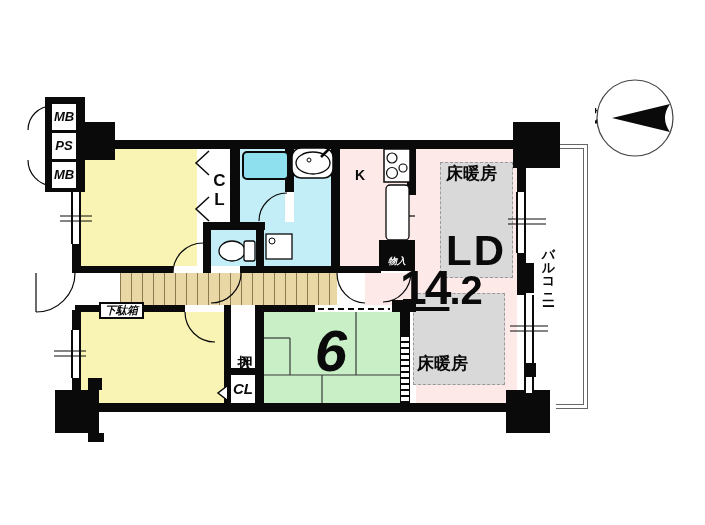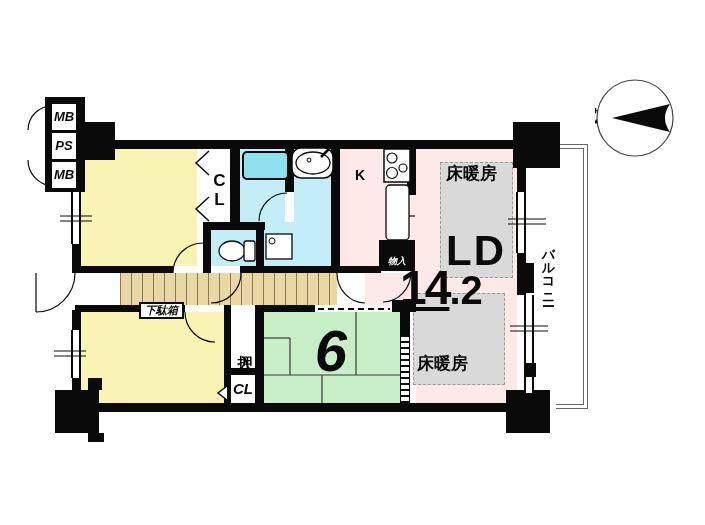--- a/index.html
+++ b/index.html
@@ -92,21 +92,21 @@
   <div class="win" style="left:524px;top:295px;width:10px;height:68px;"></div>
   <div class="win" style="left:524px;top:377px;width:10px;height:16px;"></div>
 
   <div class="abs white" style="left:315px;top:305px;width:77px;height:7px;"></div>
   <div class="hatch" style="left:400px;top:335px;width:10px;height:68px;"></div>
 
   <div class="abs white ctr bold" style="left:52px;top:104px;width:24px;height:26px;font-size:13px;line-height:26px;"><span>MB</span></div>
   <div class="abs white ctr bold" style="left:52px;top:133px;width:24px;height:26px;font-size:13px;line-height:26px;"><span>PS</span></div>
   <div class="abs white ctr bold" style="left:52px;top:162px;width:24px;height:26px;font-size:13px;line-height:26px;"><span>MB</span></div>
 
-  <div class="abs white ctr bold" style="left:99px;top:302px;width:45px;height:17px;border:2px solid var(--wall);box-sizing:border-box;font-size:11px;line-height:13px;margin-left:40px;"><span>下駄箱</span></div>
+  <div class="abs white ctr bold" style="left:99px;top:302px;width:45px;height:17px;border:2px solid var(--wall);box-sizing:border-box;font-size:11px;line-height:13px;"><span>下駄箱</span></div>
   <div class="abs ctr bold" style="left:379px;top:240px;width:36px;height:31px;background:var(--wall);color:#fff;font-size:9px;line-height:42px;"><span>物入</span></div>
 
   <div class="lbl ctr" style="left:295px;top:322px;width:70px;"><span class="n-big" style="font-size:58px;">6</span><span class="n-small"></span></div>
   <div class="lbl bold" style="left:355px;top:168px;font-size:14px;"><span>K</span></div>
   <div class="lbl bold" style="left:426px;top:230px;font-size:42px;letter-spacing:2px;margin-left:20px;"><span>LD</span></div>
   <div class="lbl" style="left:400px;top:264px;"><span class="n-big" style="font-size:48px;text-decoration:underline;">14</span><span class="n-small" style="font-size:40px;">.2</span></div>
   <div class="lbl bold" style="left:446px;top:165px;font-size:17px;"><span>床暖房</span></div>
   <div class="lbl bold" style="left:417px;top:355px;font-size:17px;"><span>床暖房</span></div>
   <div class="lbl bold vert" style="left:206px;top:160px;width:22px;height:60px;font-size:17px;text-align:center;"><span>CL</span></div>
   <div class="lbl bold ctr" style="left:228px;top:381px;width:30px;font-size:15px;"><span>CL</span></div>

